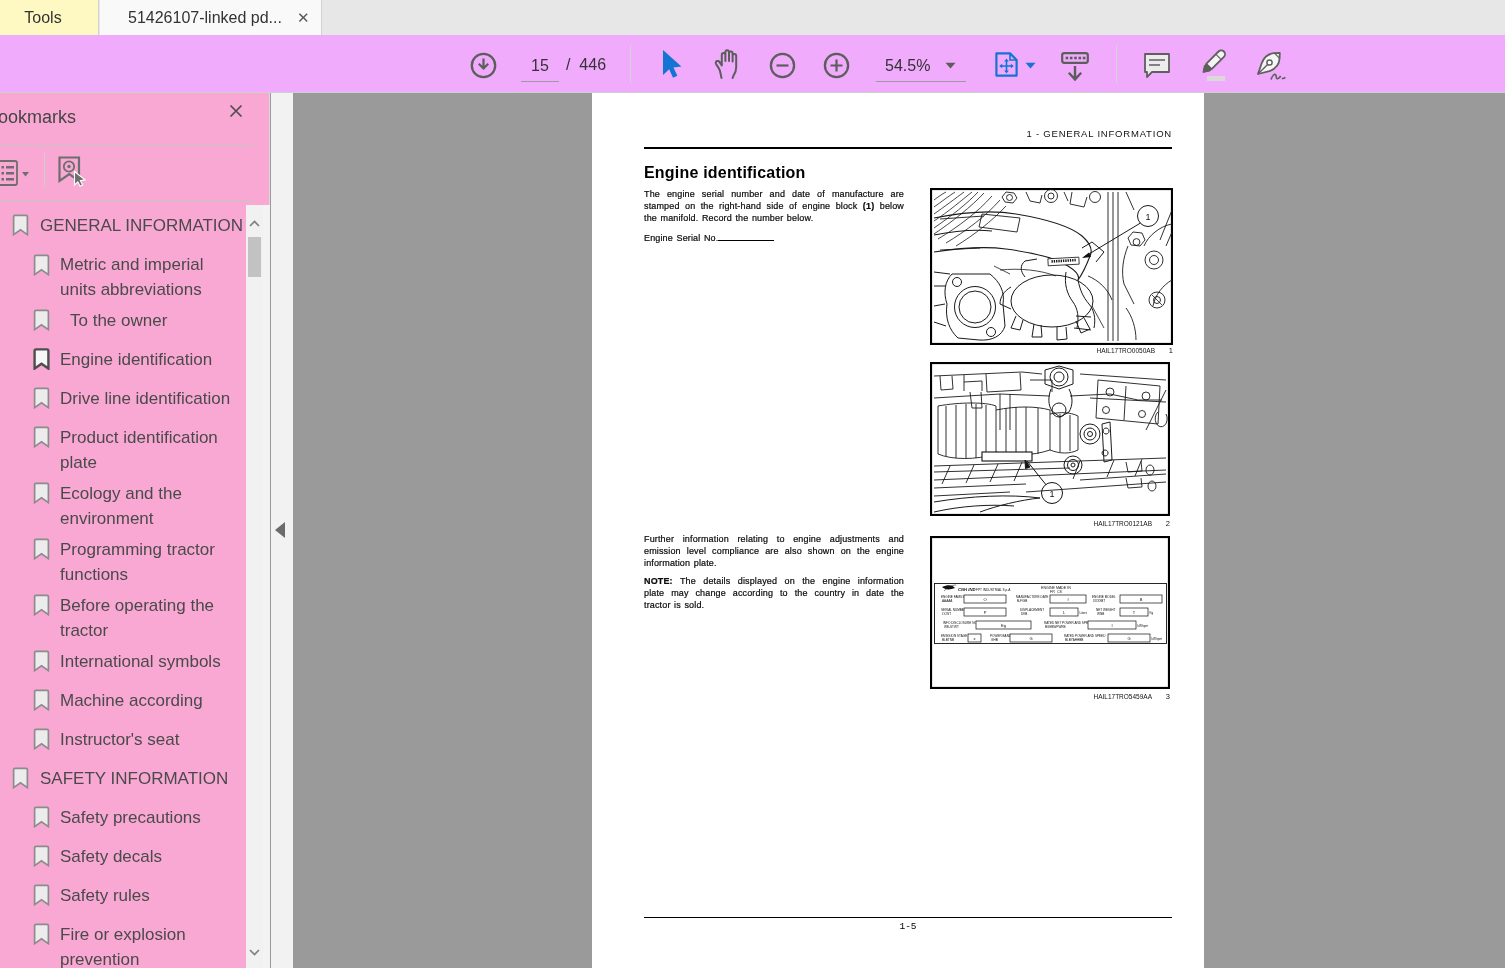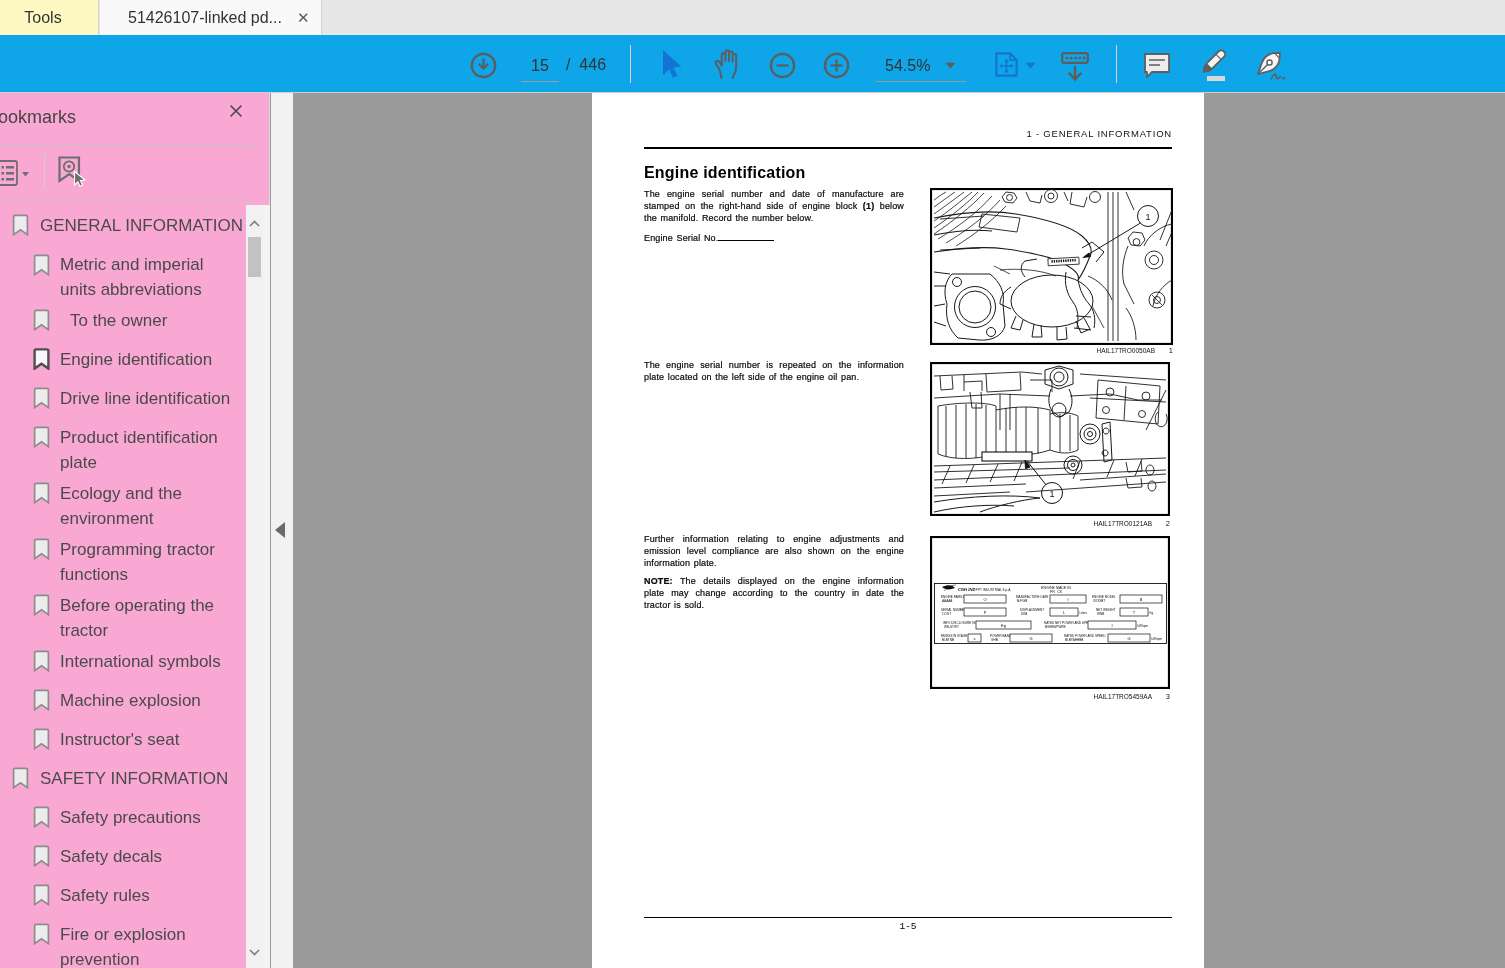--- a/index.html
+++ b/index.html
@@ -5,21 +5,21 @@
   * { margin:0; padding:0; box-sizing:border-box; }
   html,body { width:1505px; height:968px; overflow:hidden; font-family:"Liberation Sans", sans-serif; }
   body { position:relative; background:#999a9c; }
   
   #tabbar { position:absolute; left:0; top:0; width:1505px; height:35px; background:#e7e7e7; }
   #tab-tools { position:absolute; left:0; top:0; width:99px; height:35px; background:#fef9c3; border-right:1px solid #d2d2d2; color:#333; font-size:16px; line-height:35px; text-align:center; text-indent:-12px; }
   #tab-doc { position:absolute; left:100px; top:0; width:222px; height:35px; background:#f9f9f9; border-right:1px solid #d2d2d2; color:#333; font-size:16px; line-height:35px;padding-left:26px; }
   #tab-doc .title { position:absolute; left:28px; top:0; }
   #tab-doc .x { position:absolute; left:197px; top:0; color:#595959; font-size:15px; }
   
-  #toolbar { position:absolute; left:0; top:35px; width:1505px; height:58px; background:#0ea5e9; border-bottom:1px solid #cfcfcf; }
+  #toolbar { position:absolute; left:0; top:35px; width:1505px; height:58px; background:#f0abfc; border-bottom:1px solid #cfcfcf; }
   .tsep { position:absolute; top:10px; width:1px; height:38px; background:#d4d4d4; }
   .ticon { position:absolute; }
   #pagenum { position:absolute; left:521px; top:18px; width:38px; text-align:center; font-size:16px; color:#333; border-bottom:1px solid #9b9b9b; height:29px; line-height:26px; }
   #pagetotal { position:absolute; left:566px; top:21px; font-size:16px; color:#333; }
   #zoomval { position:absolute; left:876px; top:18px; width:90px; height:29px; border-bottom:1px solid #9b9b9b; font-size:16px; color:#333; line-height:26px; text-indent:9px; }
   
   #main { position:absolute; left:0; top:93px; width:1505px; height:875px; }
   #sidebar { position:absolute; left:0; top:0; width:270px; height:875px; background:#f9a8d4; border-right:1px solid #dadada; }
   #gutter { position:absolute; left:271px; top:0; width:22px; height:875px; background:#f2f2f2; }
   #docarea { position:absolute; left:293px; top:0; width:1212px; height:875px; background:#9a9a9a; }
@@ -143,24 +143,20 @@
       <div id="page">
         <div id="ph">1 - GENERAL INFORMATION</div>
         <div id="prule"></div>
         <div id="ptitle">Engine identification</div>
         <div class="para" style="top:95px">
           <div class="jl">The engine serial number and date of manufacture are</div>
           <div class="jl">stamped on the right-hand side of engine block <b>(1)</b> below</div>
           <div>the manifold. Record the number below.</div>
         </div>
         <div class="para" style="top:139px">Engine Serial No.<span id="serline"></span></div>
-        <div class="para" style="top:266px">
-          <div class="jl">The engine serial number is repeated on the information</div>
-          <div>plate located on the left side of the engine oil pan.</div>
-        </div>
         <div class="para" style="top:440px">
           <div class="jl">Further information relating to engine adjustments and</div>
           <div class="jl">emission level compliance are also shown on the engine</div>
           <div>information plate.</div>
         </div>
         <div class="para pnote" style="top:482px">
           <div class="jl"><b>NOTE:</b> The details displayed on the engine information</div>
           <div class="jl">plate may change according to the country in date the</div>
           <div>tractor is sold.</div>
         </div>
@@ -441,21 +437,21 @@
         </svg>
         <div class="bk" style="left:60px;top:499.5px">Before operating the
 tractor</div>
         <svg style="position:absolute;left:33px;top:501px" width="17" height="22" viewBox="0 0 17 22">
           <path d="M3,1.4 h11 c0.9,0 1.4,0.5 1.4,1.4 v17.8 l-6.9,-4.9 l-6.9,4.9 v-17.8 c0,-0.9 0.5,-1.4 1.4,-1.4 z" fill="#ececec" stroke="#8c8c8c" stroke-width="1.7"></path>
         </svg>
         <div class="bk" style="left:60px;top:555.5px">International symbols</div>
         <svg style="position:absolute;left:33px;top:557px" width="17" height="22" viewBox="0 0 17 22">
           <path d="M3,1.4 h11 c0.9,0 1.4,0.5 1.4,1.4 v17.8 l-6.9,-4.9 l-6.9,4.9 v-17.8 c0,-0.9 0.5,-1.4 1.4,-1.4 z" fill="#ececec" stroke="#8c8c8c" stroke-width="1.7"></path>
         </svg>
-        <div class="bk" style="left:60px;top:594.5px">Machine explosion</div>
+        <div class="bk" style="left:60px;top:594.5px">Machine according</div>
         <svg style="position:absolute;left:33px;top:596px" width="17" height="22" viewBox="0 0 17 22">
           <path d="M3,1.4 h11 c0.9,0 1.4,0.5 1.4,1.4 v17.8 l-6.9,-4.9 l-6.9,4.9 v-17.8 c0,-0.9 0.5,-1.4 1.4,-1.4 z" fill="#ececec" stroke="#8c8c8c" stroke-width="1.7"></path>
         </svg>
         <div class="bk" style="left:60px;top:633.5px">Instructor's seat</div>
         <svg style="position:absolute;left:33px;top:635px" width="17" height="22" viewBox="0 0 17 22">
           <path d="M3,1.4 h11 c0.9,0 1.4,0.5 1.4,1.4 v17.8 l-6.9,-4.9 l-6.9,4.9 v-17.8 c0,-0.9 0.5,-1.4 1.4,-1.4 z" fill="#ececec" stroke="#8c8c8c" stroke-width="1.7"></path>
         </svg>
         <div class="bk" style="left:40px;top:672.5px">SAFETY INFORMATION</div>
         <svg style="position:absolute;left:12px;top:674px" width="17" height="22" viewBox="0 0 17 22">
           <path d="M3,1.4 h11 c0.9,0 1.4,0.5 1.4,1.4 v17.8 l-6.9,-4.9 l-6.9,4.9 v-17.8 c0,-0.9 0.5,-1.4 1.4,-1.4 z" fill="#ececec" stroke="#8c8c8c" stroke-width="1.7"></path>

